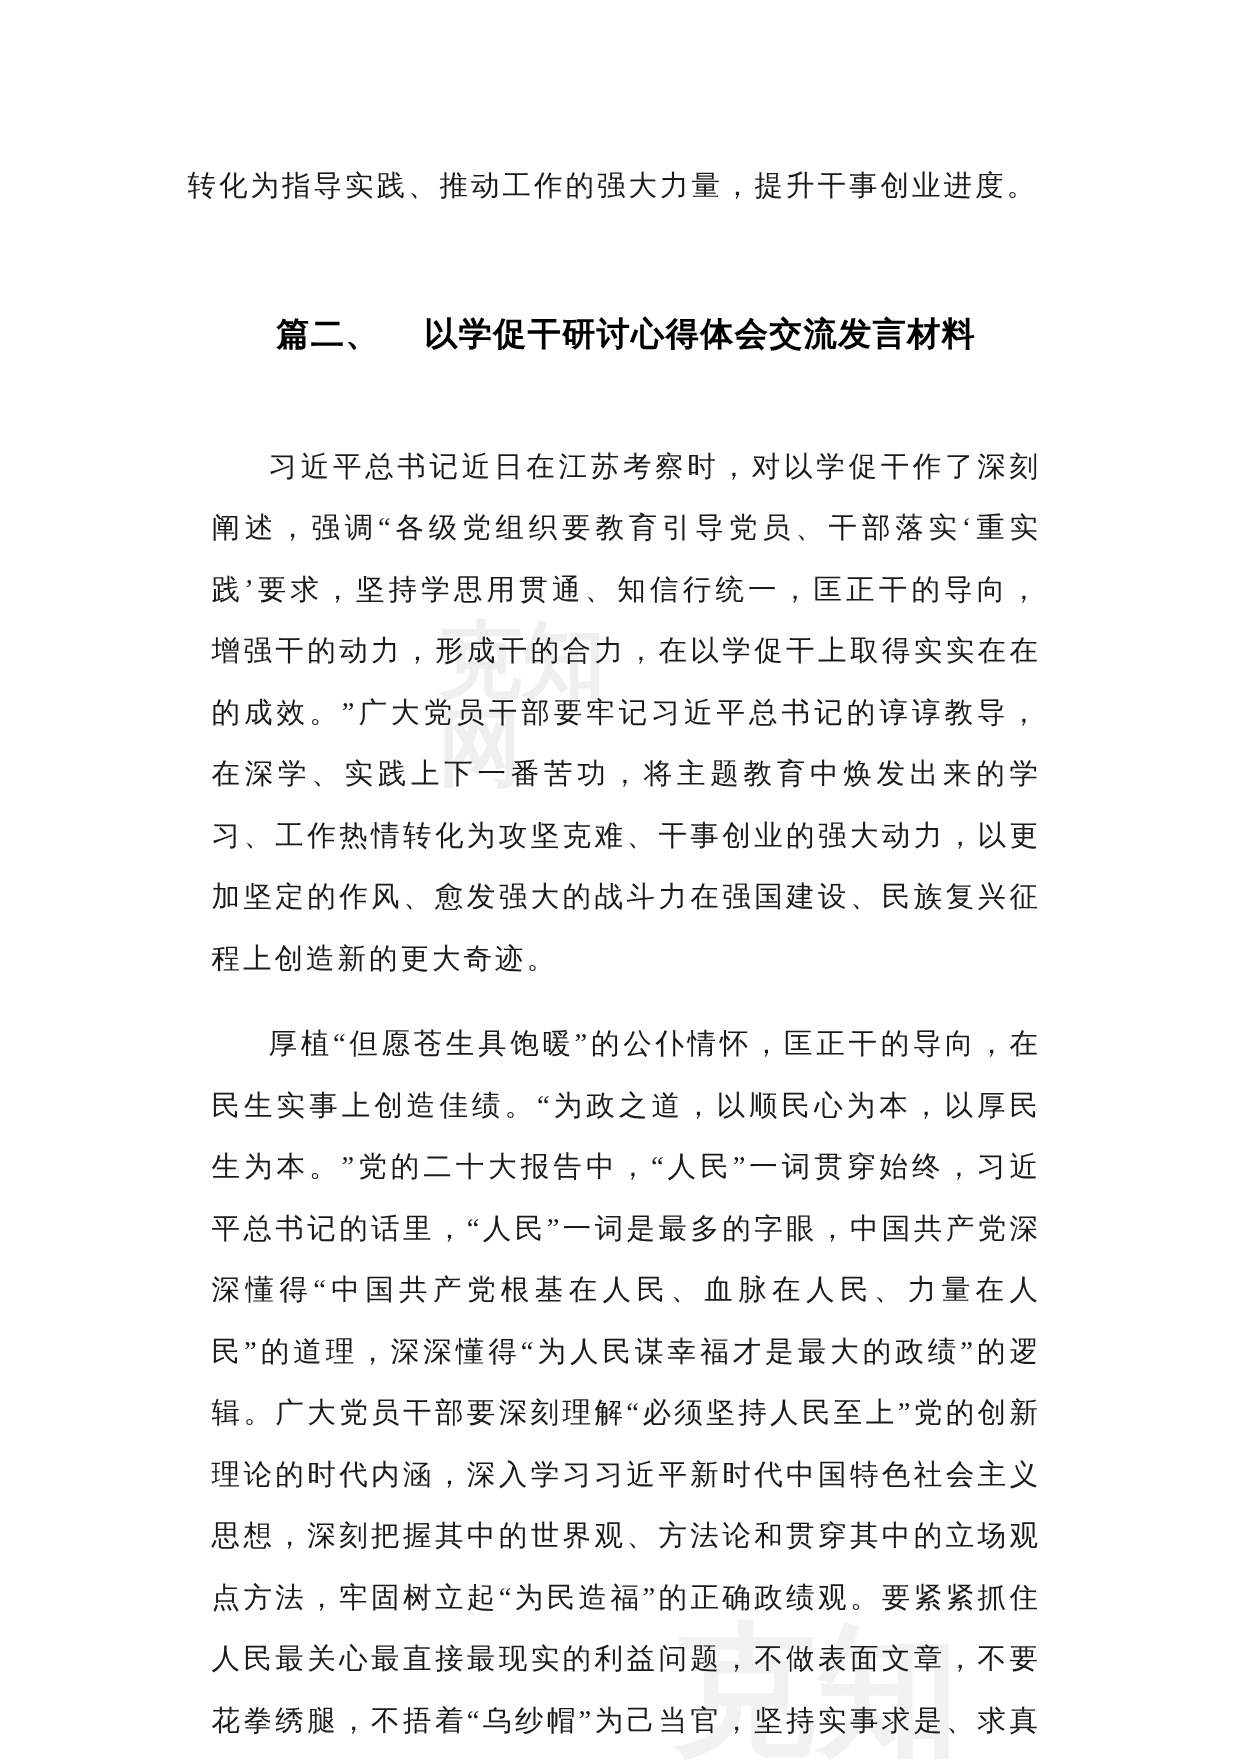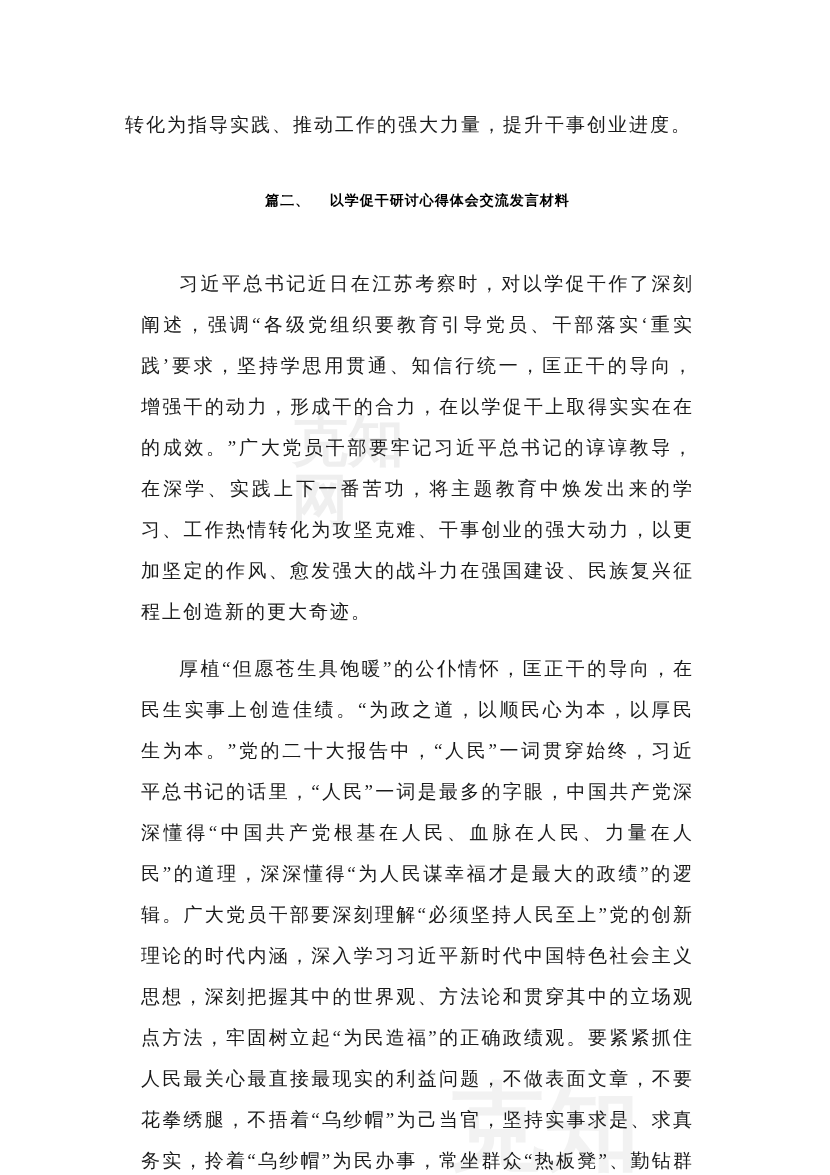--- a/index.html
+++ b/index.html
@@ -28,22 +28,22 @@
     top: 104px;
   }
   .intro {
     margin: 0;
     font-size: 19px;
     line-height: 41px;
     letter-spacing: 2px;
     text-align: justify;
   }
   .heading {
-    margin: 47px 0 0 0;
-    font-size: 14px;
+    margin: 63px 0 0 0;
+    font-size: 22px;
     font-weight: bold;
     text-align: center;
     letter-spacing: 1px;
     color: #000000;
   }
   .body-text {
     margin-top: 53px;
   }
   .para {
     margin: 16px;

